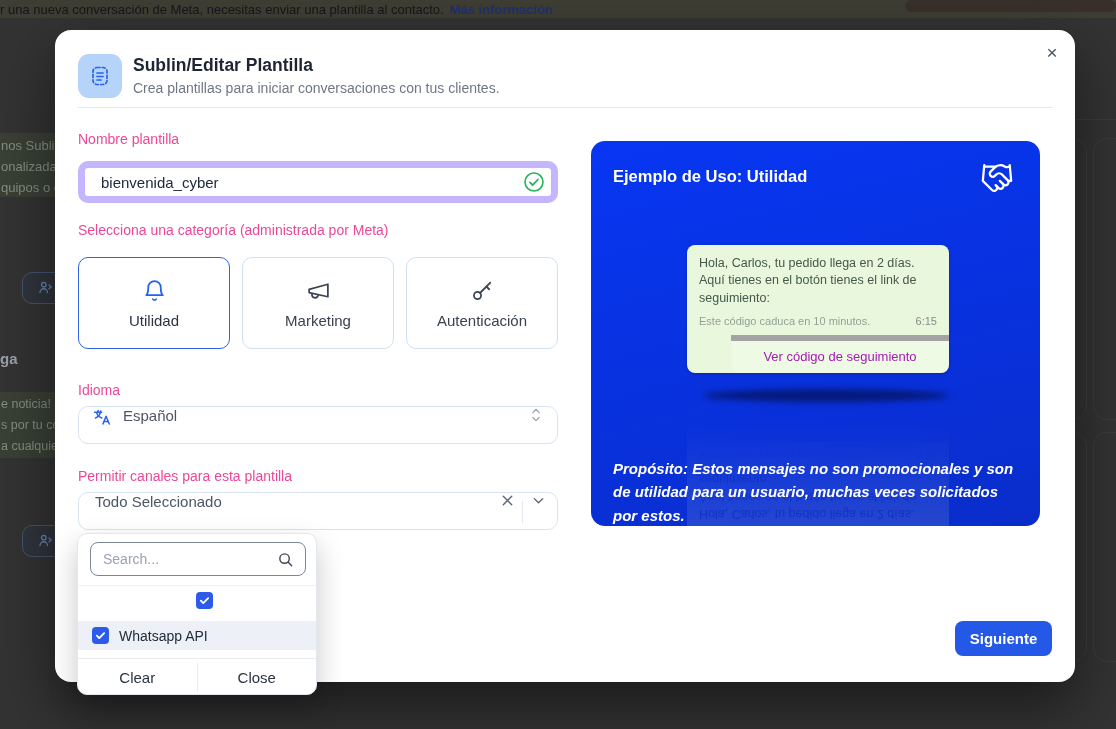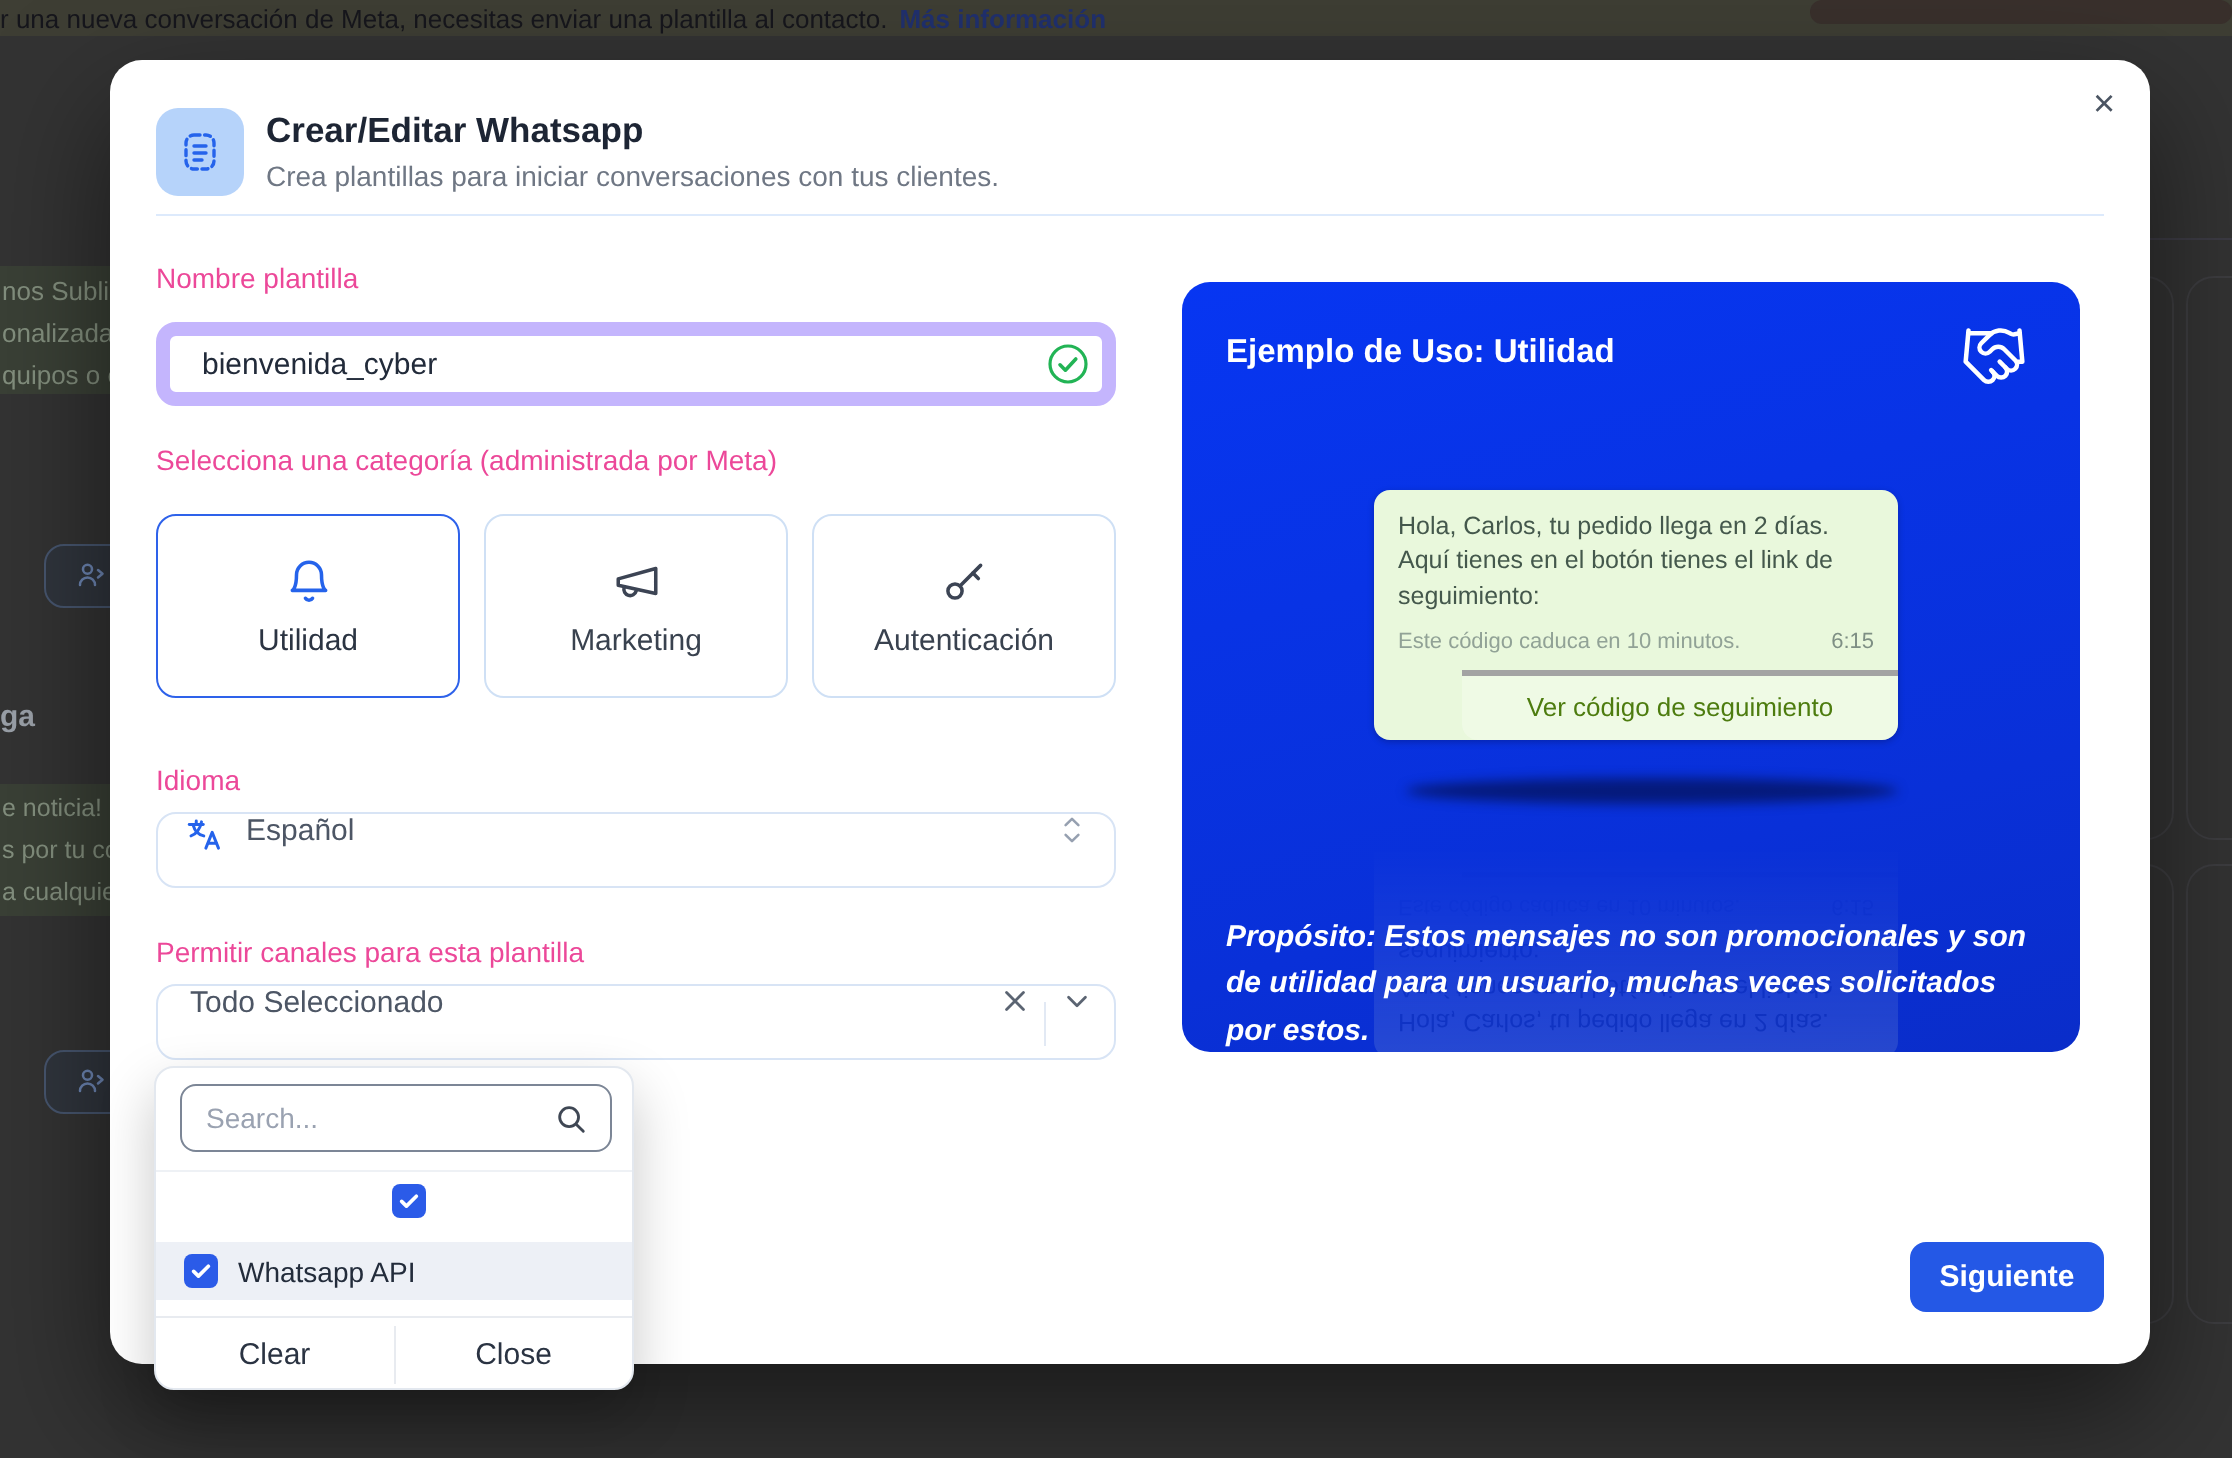--- a/index.html
+++ b/index.html
@@ -79,21 +79,21 @@
     background:linear-gradient(165deg,#0736f2 0%,#0930d8 70%,#0a2dc9 100%); }
   .pv-title { position:absolute; left:22px; top:26px; font-size:16.5px; font-weight:700; color:#fff; }
   .pv-hand { position:absolute; right:26px; top:20px; width:34px; height:34px; }
 
   .bubble { position:absolute; left:96px; top:104px; width:262px; background:#e9f8dc; border-radius:8px;
     box-shadow:0 1px 3px rgba(0,0,30,.25); }
   .bb-msg { padding:10px 12px 6px 12px; font-size:12.5px; line-height:1.38; color:#44584c; }
   .bb-meta { display:flex; justify-content:space-between; padding:2px 12px 8px 12px; }
   .bb-exp { font-size:11px; color:#91a296; }
   .bb-time { font-size:11px; color:#7e8f84; }
-  .bb-foot { border-top:3px solid #a3a3a3; text-align:center; padding:8px 0 9px 0; font-size:13px; color:#4d7c0f; background:rgba(255,255,255,.28); border-radius:0 0 8px 8px;margin-left:44px; }
+  .bb-foot { border-top:6px solid #a3a3a3; text-align:center; padding:8px 0 9px 0; font-size:13px; color:#a21caf; background:rgba(255,255,255,.28); border-radius:0 0 8px 8px;margin-left:44px; }
 
   .refl-shadow { position:absolute; left:112px; top:248px; width:246px; height:13px; border-radius:50%;
     background:rgba(2,8,45,.55); filter:blur(3px); }
   .reflection { position:absolute; left:96px; top:263px; width:262px; transform:scaleY(-1); opacity:.13;
     -webkit-mask-image:linear-gradient(to bottom, rgba(0,0,0,1), rgba(0,0,0,0) 85%); 
     mask-image:linear-gradient(to bottom, rgba(0,0,0,1), rgba(0,0,0,0) 85%); }
   .reflection .bubble-r { width:262px; background:#e9f8dc; border-radius:8px; }
 
   .pv-purpose { position:absolute; left:22px; top:316px; width:410px; font-size:15px; font-weight:600; color:#fff;
     line-height:1.55; z-index:5;font-style:italic; }
@@ -147,21 +147,21 @@
   <div class="modal">
 
     <button class="close-btn">×</button>
 
     <div class="hdr-icon">
       <svg viewBox="0 0 24 24" fill="none" stroke="#2563eb" stroke-width="1.7" stroke-linecap="round">
         <rect x="5" y="3.5" width="14" height="17" rx="4" stroke-dasharray="3 2.3"></rect>
         <path d="M9 9h6M9 12.5h6M9 16h4"></path>
       </svg>
     </div>
-    <div class="modal-title">Crear/Editar Whatsapp</div>
+    <div class="modal-title">Sublin/Editar Plantilla</div>
     <div class="modal-subtitle">Crea plantillas para iniciar conversaciones con tus clientes.</div>
     <div class="hdr-divider"></div>
 
     <div class="field-label" style="top:101px;">Nombre plantilla</div>
     <input class="text-input" style="top: 131px;" value="bienvenida_cyber">
     <svg class="check-ok" style="top:141px;" viewBox="0 0 22 22" fill="none">
       <circle cx="11" cy="11" r="9" stroke="#22b455" stroke-width="1.6"></circle>
       <path d="M7 11.4l2.7 2.7 5.2-5.6" stroke="#22b455" stroke-width="1.8" stroke-linecap="round" stroke-linejoin="round"></path>
     </svg>
 

